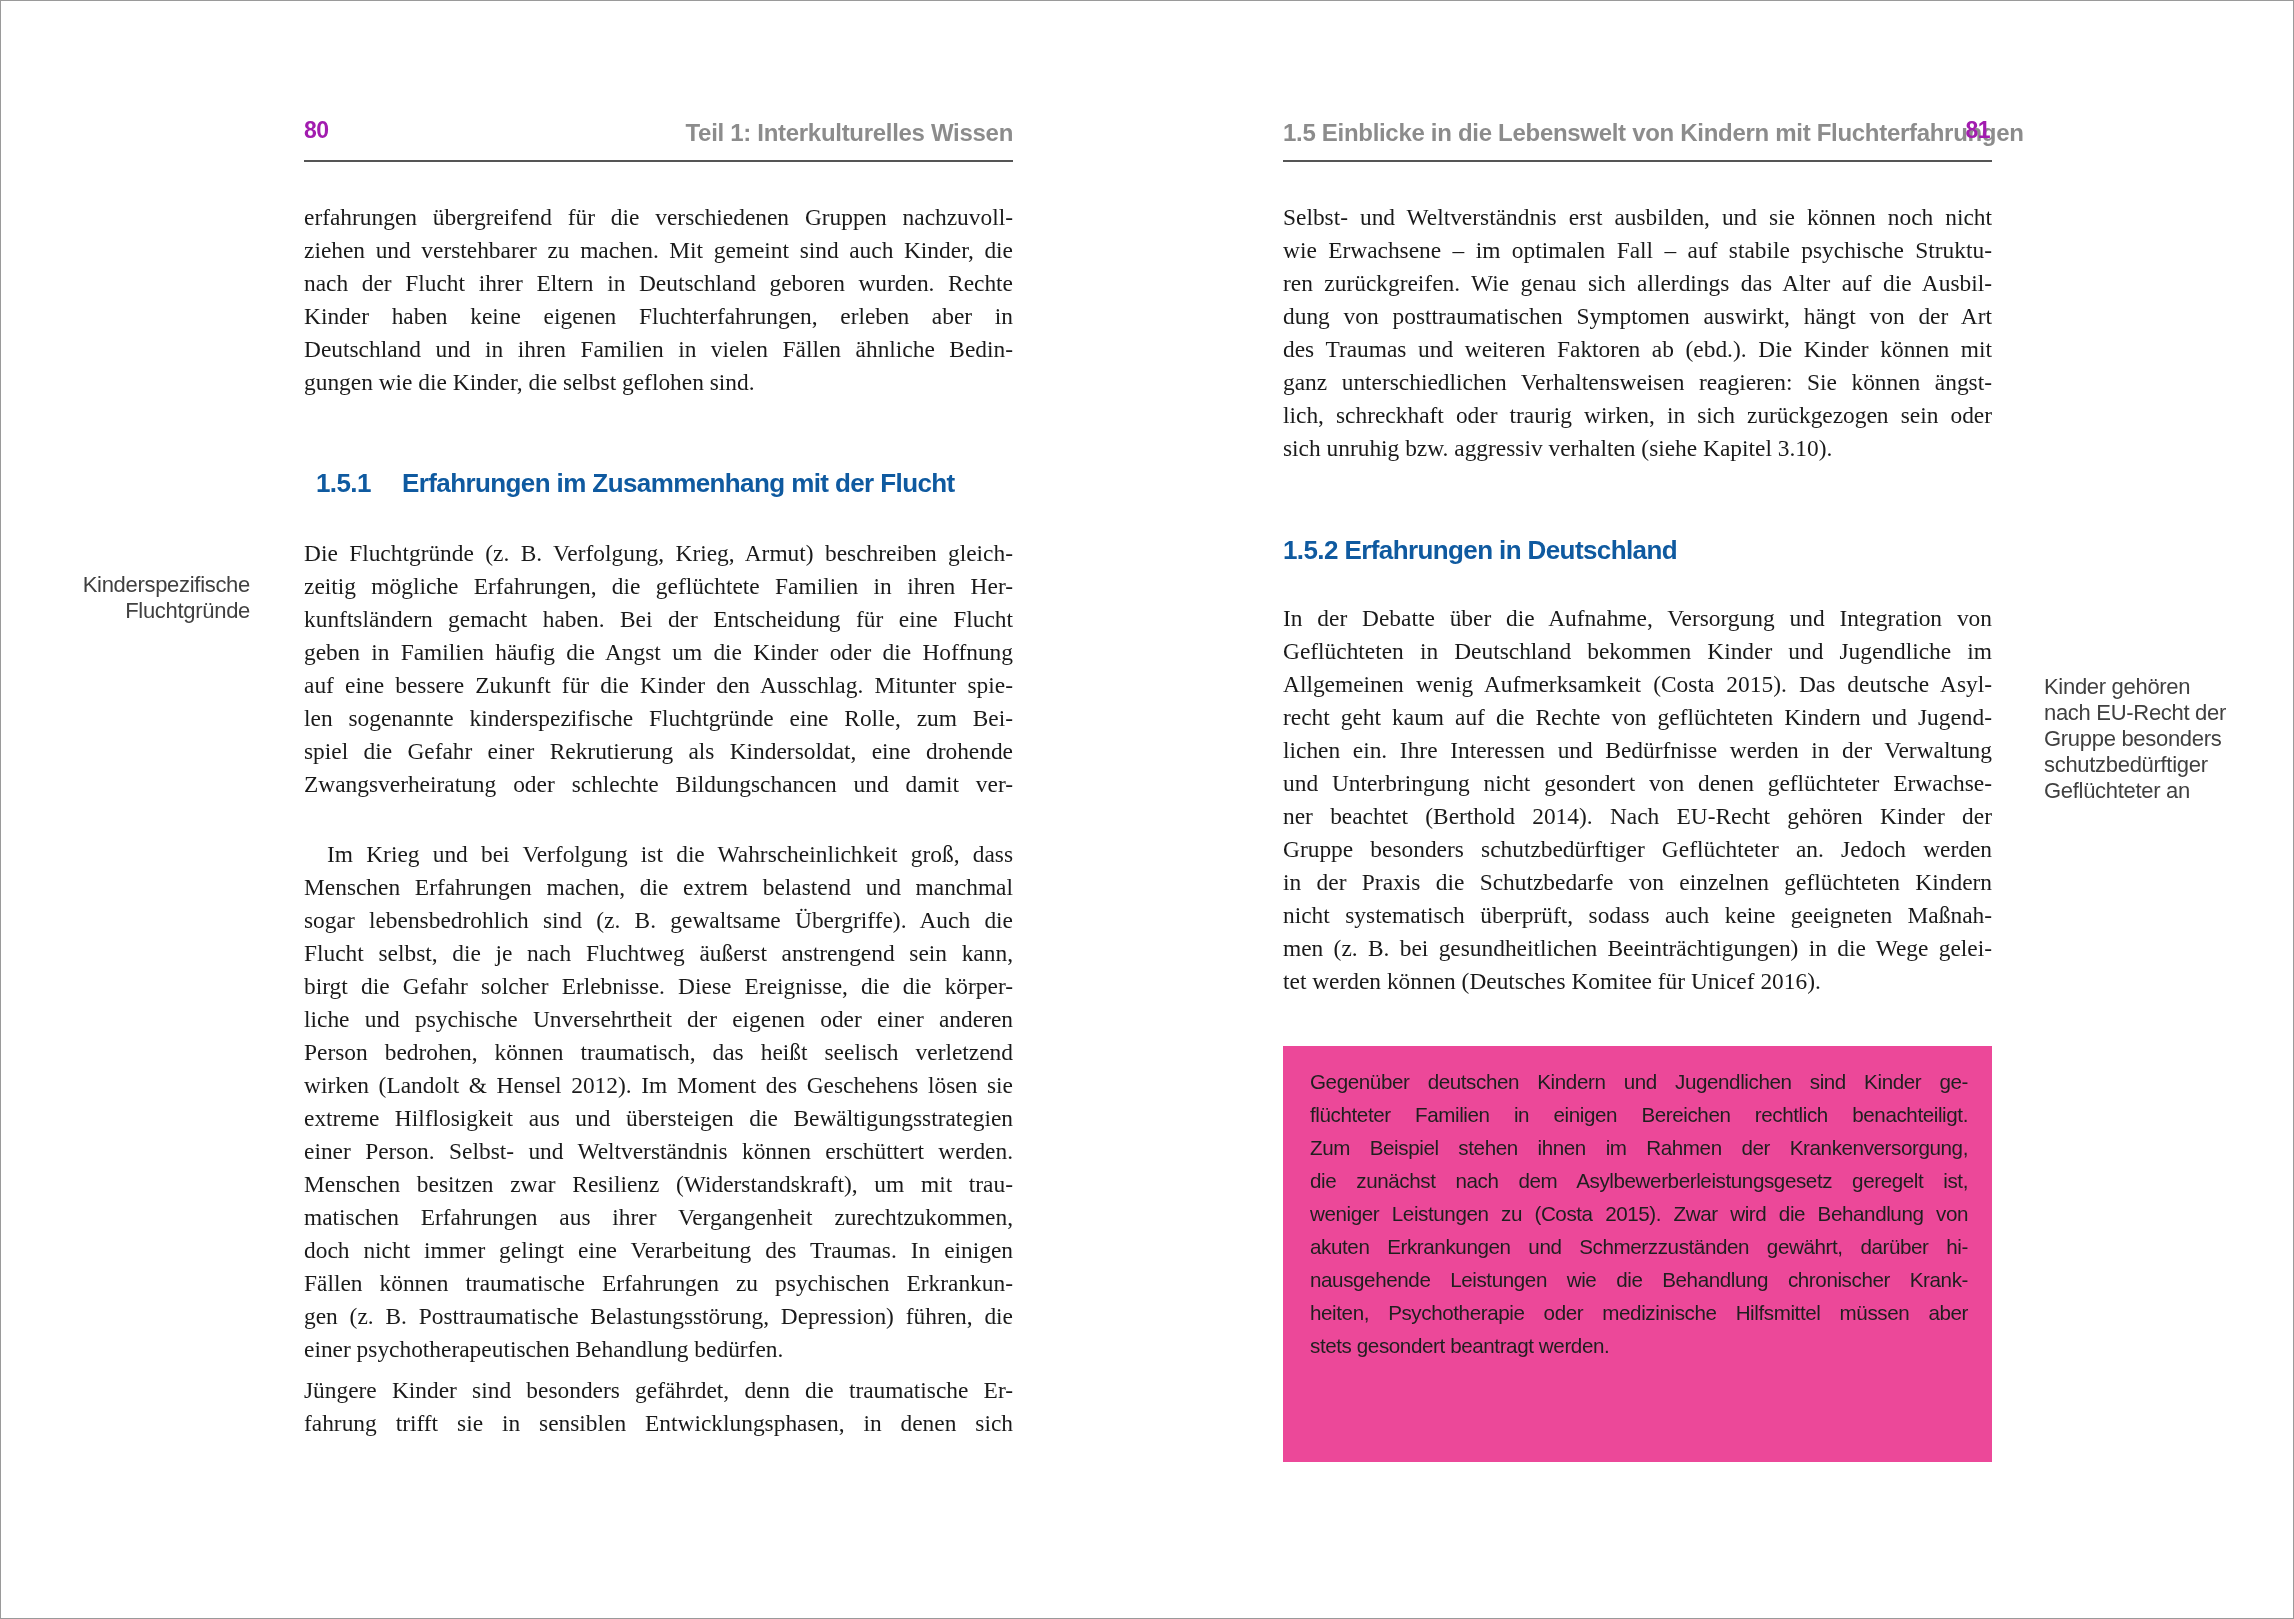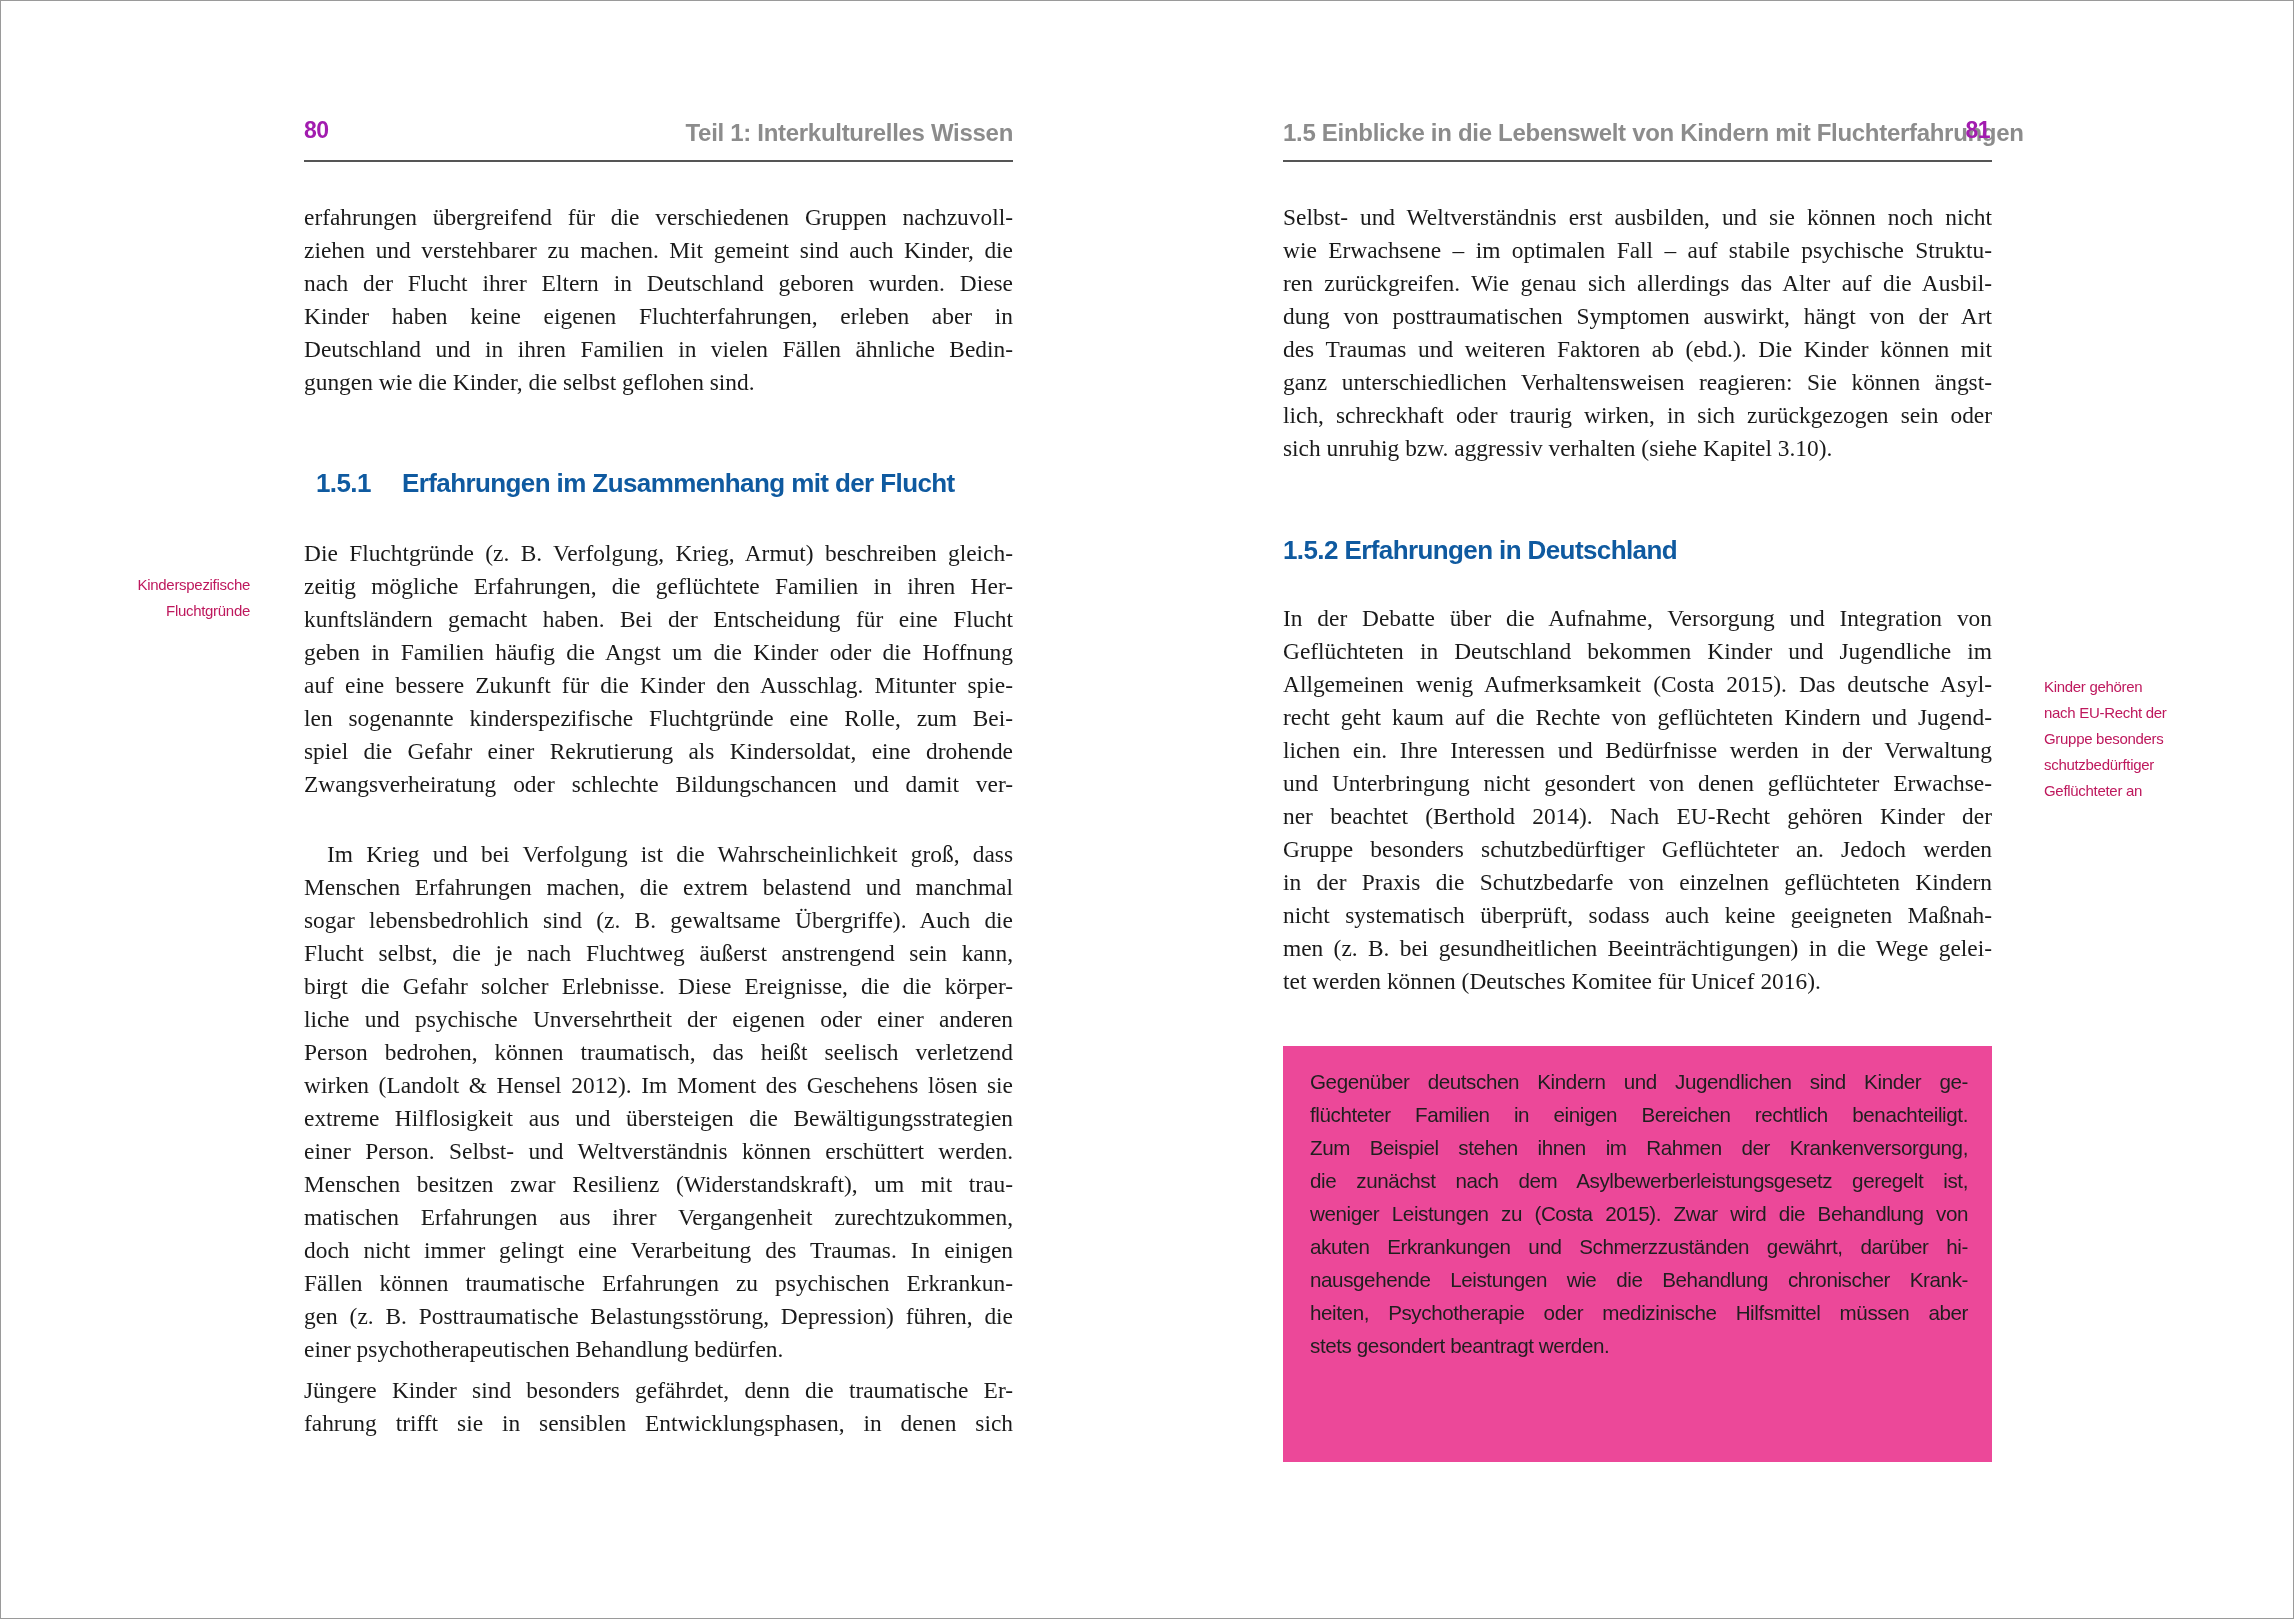--- a/index.html
+++ b/index.html
@@ -39,22 +39,22 @@
   .line.indent { text-indent: 23px; }
   .h2 {
     position: absolute;
     font-family: "Liberation Sans", sans-serif; font-weight: bold;
     font-size: 26px; color: #0f5aa0; letter-spacing: -0.6px;
     white-space: nowrap;
   }
   .h2 .num { display: inline-block; }
   .margin-note {
     position: absolute;
-    font-family: "Liberation Sans", sans-serif; font-size: 15px;
-    color: #be185d; line-height: 26px; letter-spacing: -0.3px;
+    font-family: "Liberation Sans", sans-serif; font-size: 22px;
+    color: #404040; line-height: 26px; letter-spacing: -0.3px;
   }
   .margin-note span { display: block; white-space: nowrap; }
   .note-left { text-align: right; }
   .note-right { text-align: left; }
   .box {
     position: absolute; left: 1283px; top: 1046px; width: 709px; height: 416px;
     background: #ec4899;
   }
   .box-text {
     position: absolute; left: 27px; top: 19px; width: 658px;
@@ -69,21 +69,21 @@
 <div class="frame"></div>
 
 <div>
   <div class="page-num" style="left:304px;">80</div>
   <div class="running-head" style="right:1281px;">Teil 1: Interkulturelles Wissen</div>
   <div class="rule" style="left:304px; width:709px;"></div>
 
   <div class="col" style="left:304px; top:201px;">
     <span class="line">erfahrungen übergreifend für die verschiedenen Gruppen nachzuvoll-</span>
     <span class="line">ziehen und verstehbarer zu machen. Mit gemeint sind auch Kinder, die</span>
-    <span class="line">nach der Flucht ihrer Eltern in Deutschland geboren wurden. Diese</span>
+    <span class="line">nach der Flucht ihrer Eltern in Deutschland geboren wurden. Rechte</span>
     <span class="line">Kinder haben keine eigenen Fluchterfahrungen, erleben aber in</span>
     <span class="line">Deutschland und in ihren Familien in vielen Fällen ähnliche Bedin-</span>
     <span class="line last">gungen wie die Kinder, die selbst geflohen sind.</span>
   </div>
 
   <div class="h2" style="left:304px; top:468px;">
     <span class="num" style="width:86px;margin-left:12px;">1.5.1</span><span>Erfahrungen im Zusammenhang mit der Flucht</span>
   </div>
 
   <div class="margin-note note-left" style="right:2044px; top:572px;">

